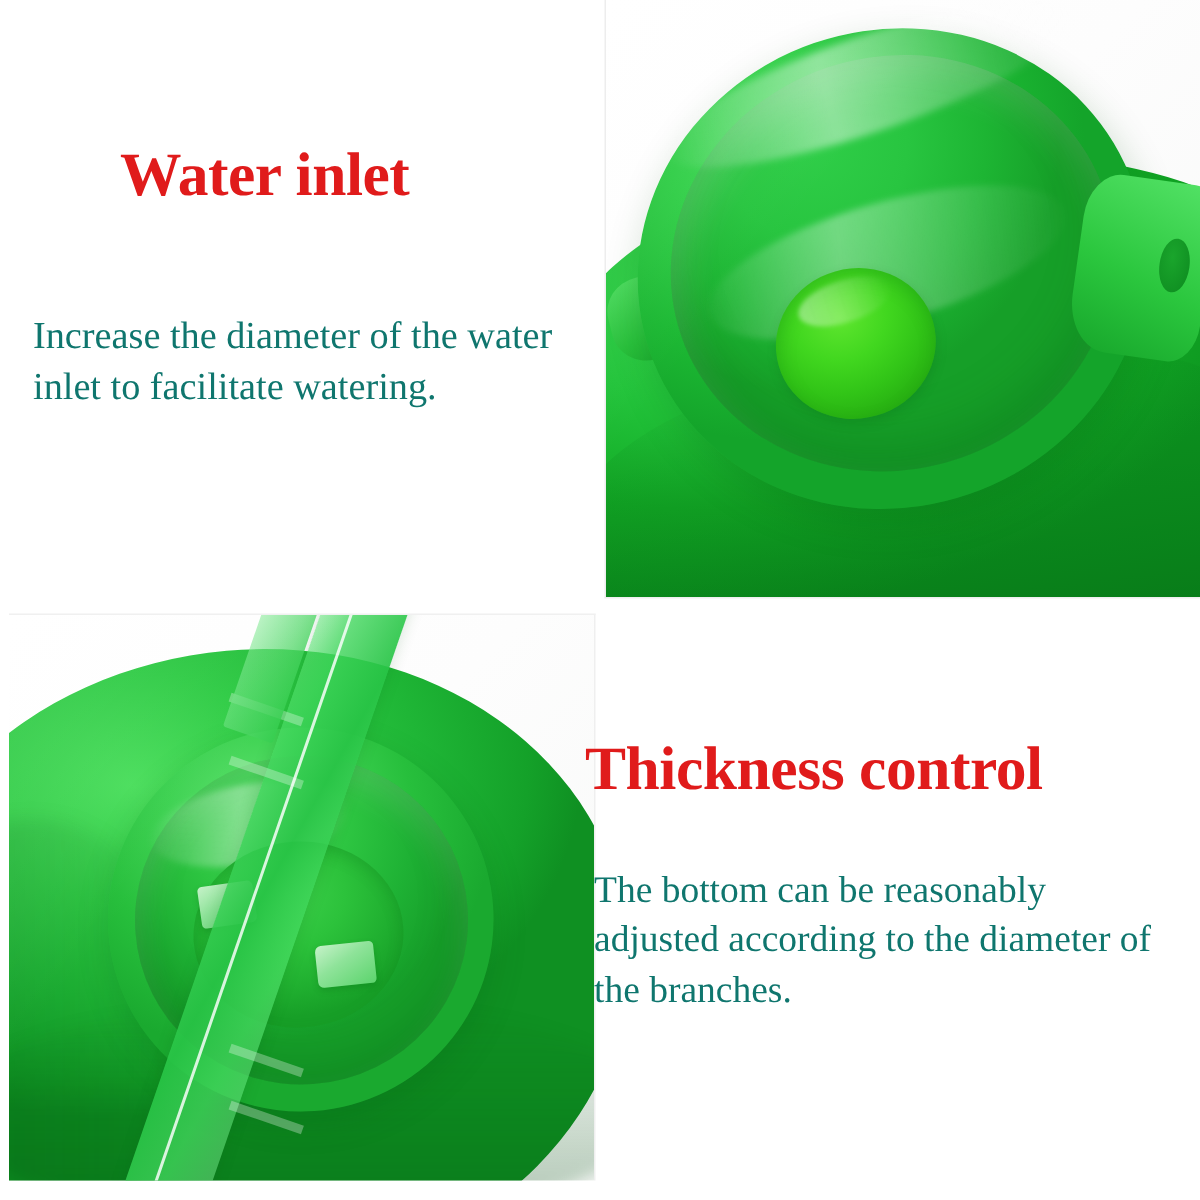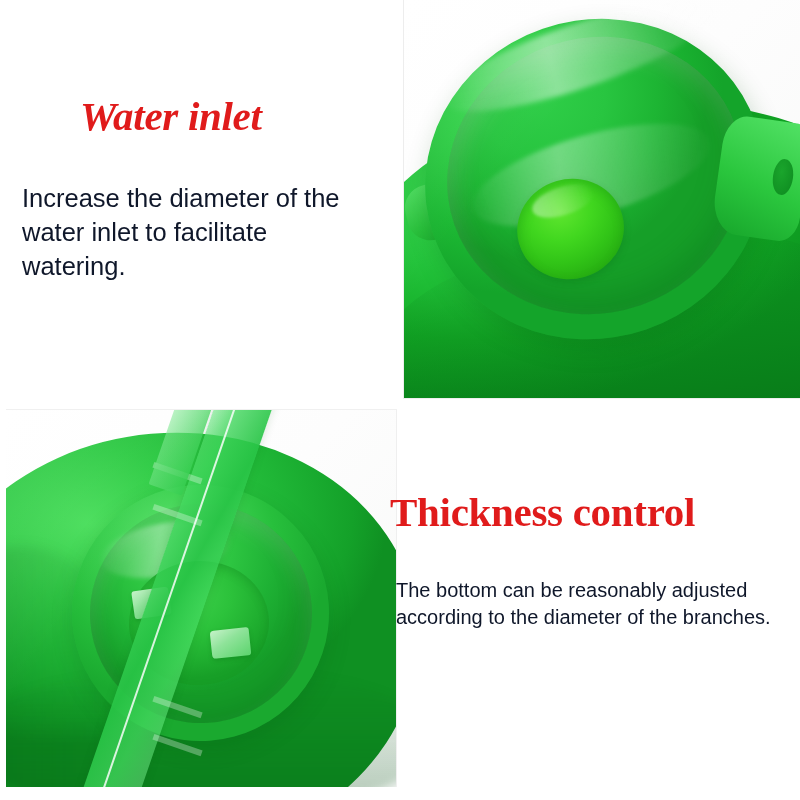--- a/index.html
+++ b/index.html
@@ -17,32 +17,32 @@
   .panel-text{position:absolute;}
   .heading{
     color:#e01b1b;
     font-weight:bold;
     font-family:"Liberation Serif","DejaVu Serif",serif;
     letter-spacing:-0.3px;
     white-space:nowrap;
     line-height:1;
   }
   .body-copy{
-    color:#0f172a;
-    font-family:Liberation Sans, sans-serif;
+    color:#0f766e;
+    font-family:Liberation Serif, serif;
     line-height:1.33;
   }
 
   #panel-inlet{left:22px;top:96px;width:370px;}
-  #panel-inlet .heading{font-size:41px;margin:0 0 45px 58px;font-style:italic;}
+  #panel-inlet .heading{font-size:41px;margin:0 0 70px 58px;}
   #panel-inlet .body-copy{font-size:25.5px;width:348px;}
 
   #panel-thickness{left:390px;top:492px;width:386px;}
   #panel-thickness .heading{font-size:41px;margin:0 0 44px 0;}
-  #panel-thickness .body-copy{font-size:20px;width:378px;margin-left:6px;}
+  #panel-thickness .body-copy{font-size:25px;width:378px;margin-left:6px;}
 
   
   .photo{
     position:absolute;
     overflow:hidden;
     background:#ffffff;
   }
   #photo-funnel-top{
     left:403px;top:0px;width:397px;height:398px;
     border-left:1px solid #ededed;

